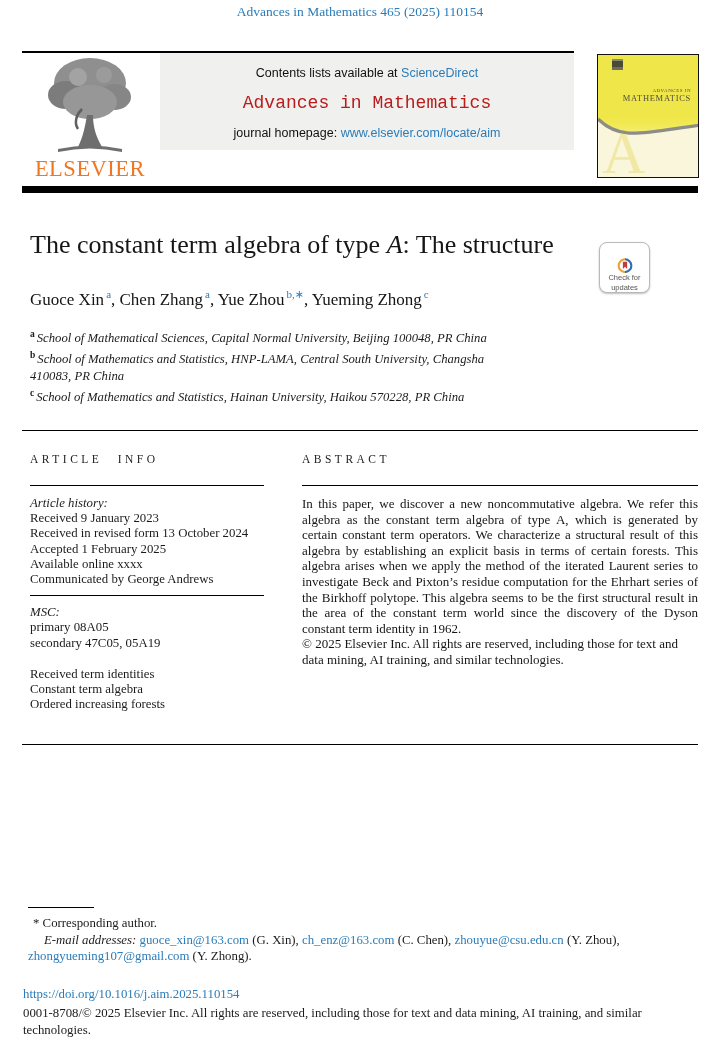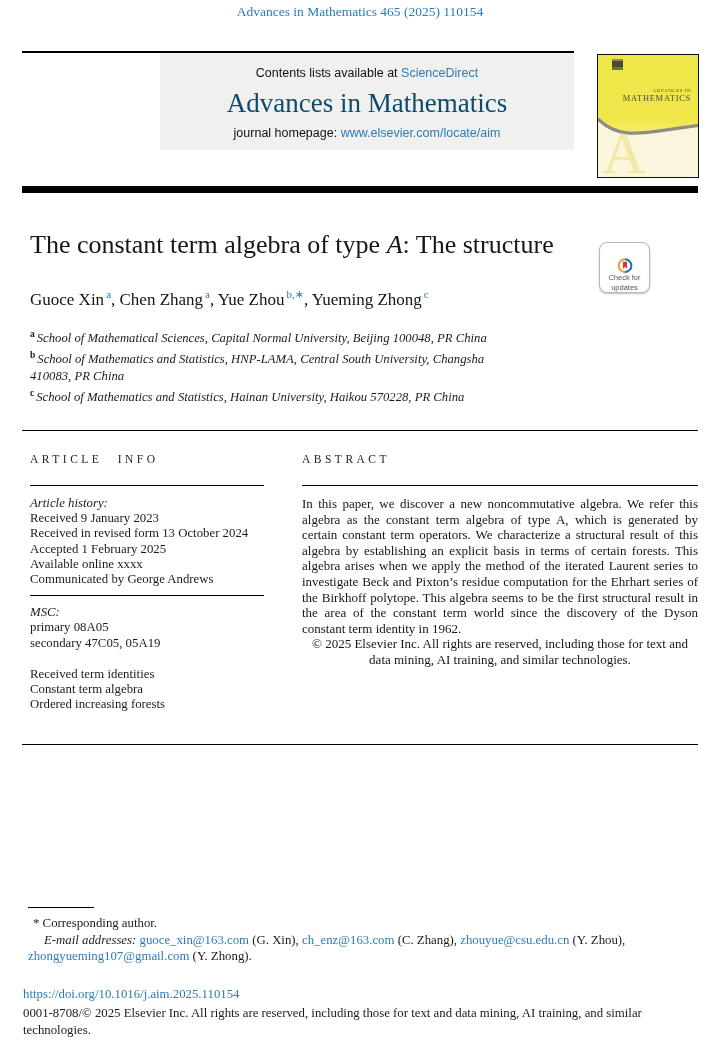--- a/index.html
+++ b/index.html
@@ -23,21 +23,21 @@
     font-size:13.5px;color:var(--link);}
 
   
   .rule-top{position:absolute;top:51px;left:22px;width:552px;height:2px;background:#000;}
   .publisher{position:absolute;left:22px;top:55px;width:136px;height:128px;text-align:center;}
   .elsevier-word{font-size:22.5px;color:var(--orange);letter-spacing:.5px;line-height:1;margin-top:1px;}
   .masthead{position:absolute;left:160px;top:53px;width:414px;height:97px;background:#f0f0ee;
     display:flex;flex-direction:column;align-items:center;justify-content:space-between;
     padding:13px 6px 10px 6px;}
   .contents-line,.homepage-line{font-family:"Liberation Sans", sans-serif;font-size:12.5px;color:#111;}
-  .journal-title{font-size:27px;color:#0c4a6e;}
+  .journal-title{font-size:18px;color:#b91c1c;font-family:Liberation Mono, monospace;}
   .cover{position:absolute;left:597px;top:54px;width:102px;height:124px;border:1.5px solid #111;
     background:linear-gradient(180deg,var(--cover-yellow) 0%,var(--cover-yellow) 52%,#f2ea58 58%,#f8f2c4 78%,#fbf7dd 100%);
     overflow:hidden;}
   .cover-emblem{position:absolute;top:4px;left:14px;width:11px;height:11px;background:#4b4a33;
     box-shadow:inset 0 2px 0 rgba(255,255,255,.35), inset 0 -3px 0 rgba(255,255,255,.2);}
   .cover-title{position:absolute;top:33px;right:7px;text-align:right;color:#4f4e3a;line-height:1.15;}
   .cover-title .l1{font-size:5px;letter-spacing:.5px;display:block;}
   .cover-title .l2{font-size:8.5px;letter-spacing:.7px;display:block;}
   .cover-swoosh{position:absolute;left:0;top:0;}
   .cover-watermark{position:absolute;left:4px;bottom:-6px;font-size:60px;color:#f0e8a4;line-height:1;}
@@ -62,40 +62,54 @@
   .rule-full-2{position:absolute;top:744px;left:22px;width:676px;height:1.4px;background:#000;}
   .leftcol{position:absolute;left:30px;top:452px;width:234px;}
   .rightcol{position:absolute;left:302px;top:452px;width:396px;}
   .colhead{font-size:11.5px;letter-spacing:3.5px;word-spacing:9px;line-height:14px;margin-bottom:19px;color:#222;}
   .colrule{border-top:1.4px solid #000;margin-bottom:10px;}
   .group{font-size:12.8px;line-height:15.2px;margin-bottom:8px;}
   .group .lbl{font-style:italic;}
   .group-rule{border-top:1.2px solid #000;margin:8px 0 9px 0;}
   .kw-gap{margin-top:16px;}
   .abs-text{font-size:13px;line-height:15.6px;text-align:justify;color:#161616;}
-  .abs-copy{font-size:13px;line-height:15.6px;text-align:center;color:#161616;}
+  .abs-copy{font-size:13px;line-height:15.6px;text-align:left;color:#161616;}
 
   
   .fn{position:absolute;left:28px;top:907px;width:670px;font-size:12.8px;line-height:16.5px;}
   .fn-rule{width:66px;border-top:1.3px solid #000;margin-bottom:7px;}
   .fn-corr{padding-left:5px;}
   .fn-emails{text-indent:16px;}
   .fn-emails .lbl{font-style:italic;}
   .bottom{position:absolute;left:23px;top:986px;width:676px;font-size:12.8px;line-height:16.8px;}
   .doi{display:block;margin-bottom:2px;}
 </style>
 </head>
 <body>
 
 <div class="page">
 
   <a class="citation">Advances in Mathematics 465 (2025) 110154</a>
 
   <div class="rule-top"></div>
 
+  <div class="publisher">
+    <svg width="104" height="98" viewBox="0 0 104 98">
+      <ellipse cx="52" cy="28" rx="36" ry="25" fill="#8f8f8f"></ellipse>
+      <ellipse cx="28" cy="40" rx="18" ry="14" fill="#7c7c7c"></ellipse>
+      <ellipse cx="76" cy="42" rx="17" ry="13" fill="#868686"></ellipse>
+      <ellipse cx="52" cy="47" rx="27" ry="17" fill="#979797"></ellipse>
+      <circle cx="40" cy="22" r="9" fill="#a3a3a3"></circle>
+      <circle cx="66" cy="20" r="8" fill="#9b9b9b"></circle>
+      <path d="M49 60 C47 72 45 82 40 92 L64 92 C57 80 55 70 55 60 Z" fill="#6e6e6e"></path>
+      <path d="M20 94 Q52 87 84 94 L84 97 Q52 90 20 97 Z" fill="#6e6e6e"></path>
+      <path d="M44 54 C38 60 36 68 40 74" stroke="#5f5f5f" stroke-width="2.5" fill="none"></path>
+    </svg>
+    <div class="elsevier-word">ELSEVIER</div>
+  </div>
 
   <div class="masthead">
     <div class="contents-line">
       <span>Contents lists available at </span><a>ScienceDirect</a>
     </div>
     <div class="journal-title">Advances in Mathematics</div>
     <div class="homepage-line">
       <span>journal homepage: </span><a>www.elsevier.com/locate/aim</a>
     </div>
   </div>
@@ -175,21 +189,21 @@
   <div class="rule-full-2"></div>
 
   <div class="fn">
     <div class="fn-rule"></div>
     <div class="fn-corr">
       <span>*</span>
       <span>Corresponding author.</span>
     </div>
     <p class="fn-emails">
       <span class="lbl">E-mail addresses:</span>
-      <a>guoce_xin@163.com</a><span> (G. Xin), </span><a>ch_enz@163.com</a><span> (C. Zhang), </span><a>zhouyue@csu.edu.cn</a><span> (Y. Zhou), </span><a>zhongyueming107@gmail.com</a><span> (Y. Zhong).</span>
+      <a>guoce_xin@163.com</a><span> (G. Xin), </span><a>ch_enz@163.com</a><span> (C. Chen), </span><a>zhouyue@csu.edu.cn</a><span> (Y. Zhou), </span><a>zhongyueming107@gmail.com</a><span> (Y. Zhong).</span>
     </p>
   </div>
 
   <div class="bottom">
     <a class="doi">https://doi.org/10.1016/j.aim.2025.110154</a>
     <div>0001-8708/© 2025 Elsevier Inc. All rights are reserved, including those for text and data mining, AI training, and similar technologies.</div>
   </div>
 
 </div>
 

